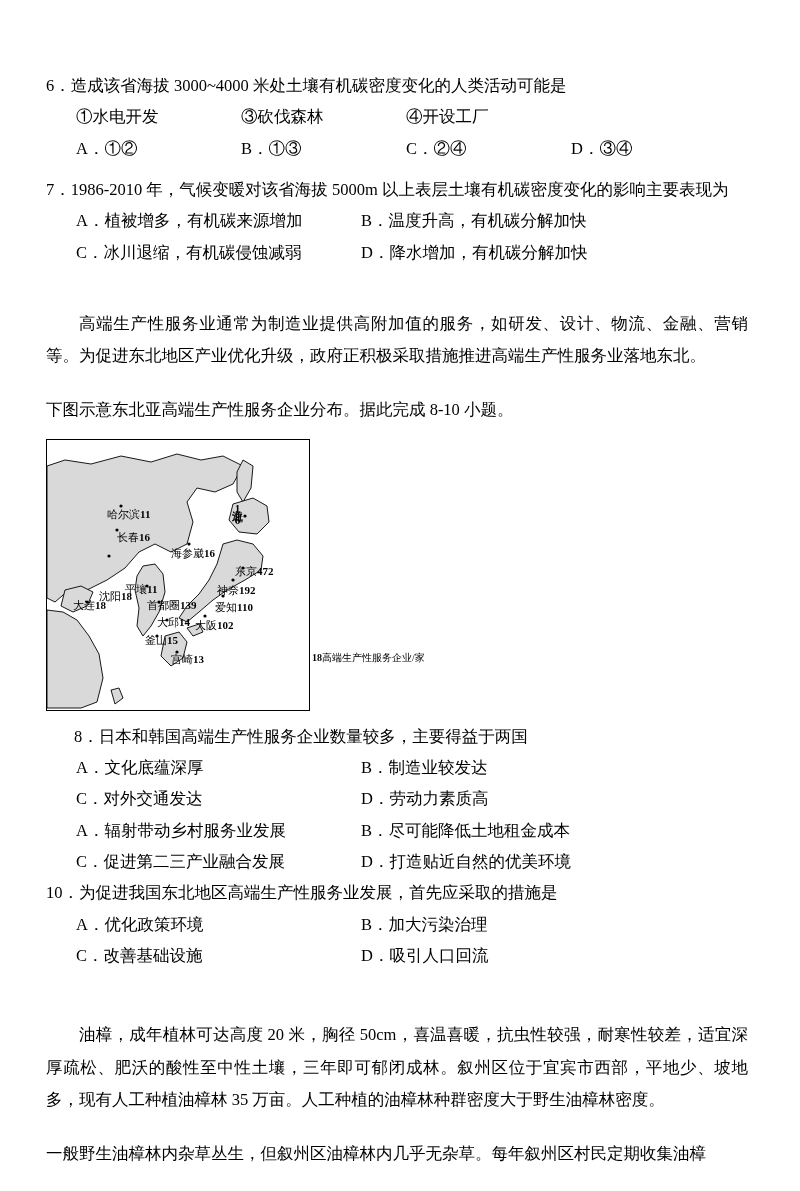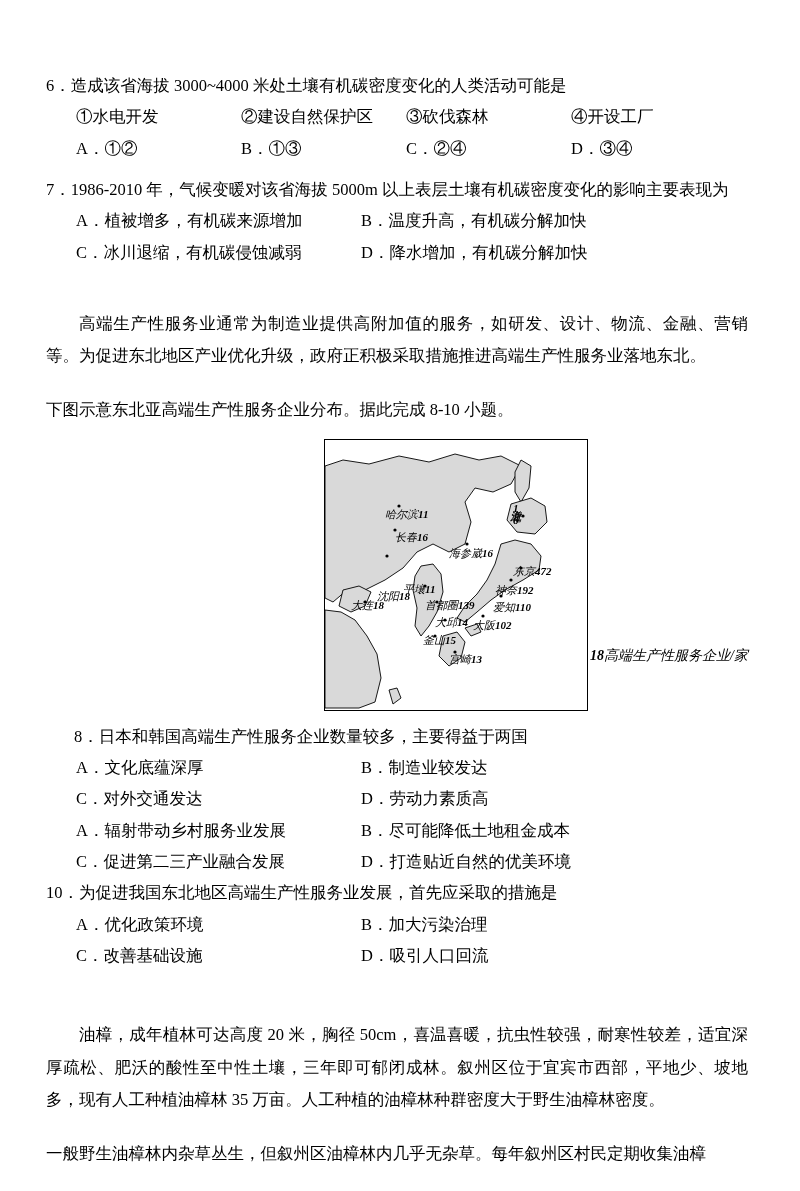--- a/index.html
+++ b/index.html
@@ -53,38 +53,37 @@
   .para.nolead { text-indent: 0; }
 
   .spacer-sm { height: 10px; }
   .spacer-md { height: 18px; }
   .spacer-lg { height: 26px; }
 
   
   .figure-wrap {
     margin-top: 12px;
     display: flex;
-    justify-content: flex-end;
+    justify-content: flex-start;
     align-items: flex-start;
-    font-style: italic;
   }
   .figure-box {
     position: relative;
     width: 262px;
     height: 270px;
     border: 1px solid #000;
     background: #ffffff;
     overflow: hidden;
   }
   .figure-legend {
     position: relative;
     margin-left: 2px;
     align-self: flex-end;
     padding-bottom: 46px;
-    font-size: 14px;
+    font-size: 10px;
     white-space: nowrap;
     font-family: "Liberation Serif", serif;
   }
   .figure-legend b { font-weight: bold; }
 
   .map-svg { position: absolute; inset: 0; }
 
   .maplabel {
     position: absolute;
     font-size: 11px;
@@ -102,21 +101,20 @@
 </head>
 <body>
 
 <div class="page">
 
   <div class="q-line">
     <span class="q-num">6．</span><span>造成该省海拔 3000~4000 米处土壤有机碳密度变化的人类活动可能是</span>
   </div>
   <div class="opt-row four">
     <div>①水电开发</div>
-    <div>②建设自然保护区</div>
     <div>③砍伐森林</div>
     <div>④开设工厂</div>
   </div>
   <div class="opt-row four">
     <div>A．①②</div>
     <div>B．①③</div>
     <div>C．②④</div>
     <div>D．③④</div>
   </div>
 

